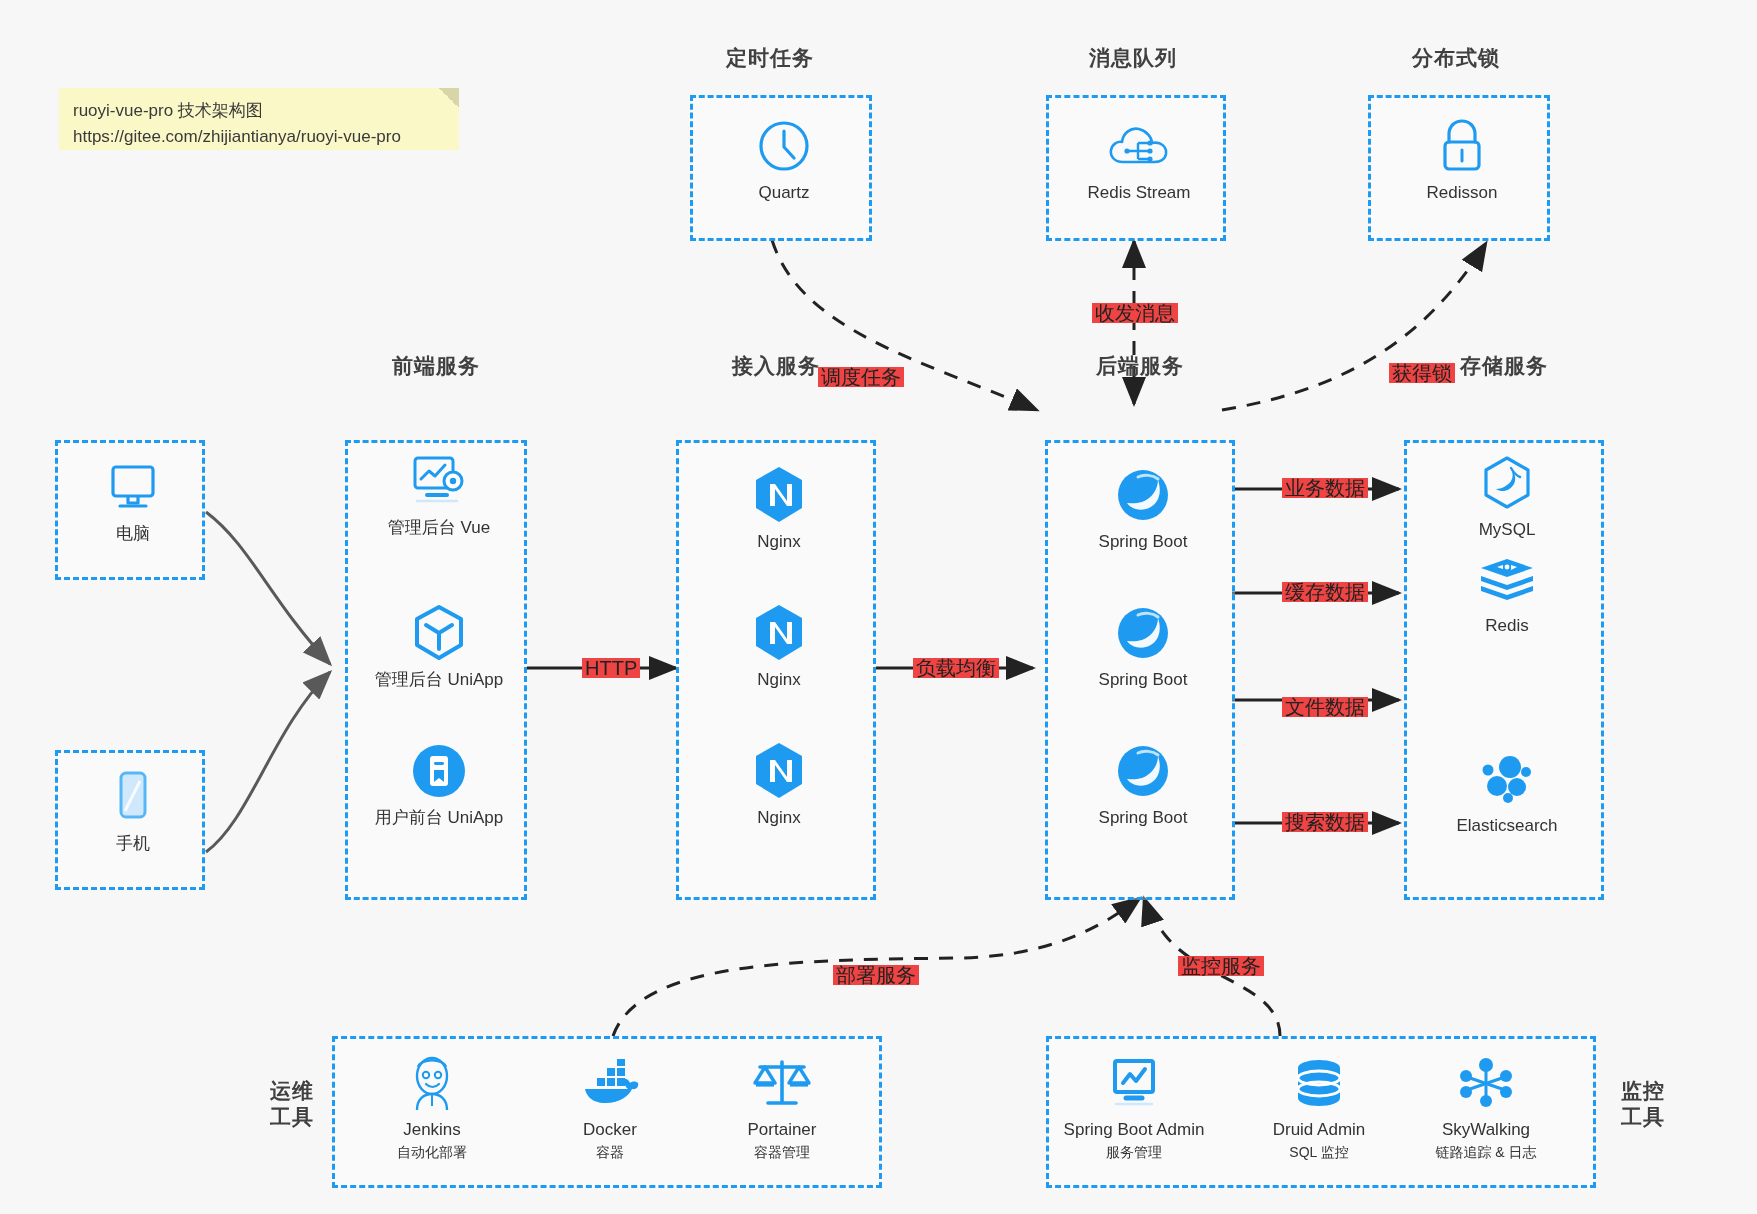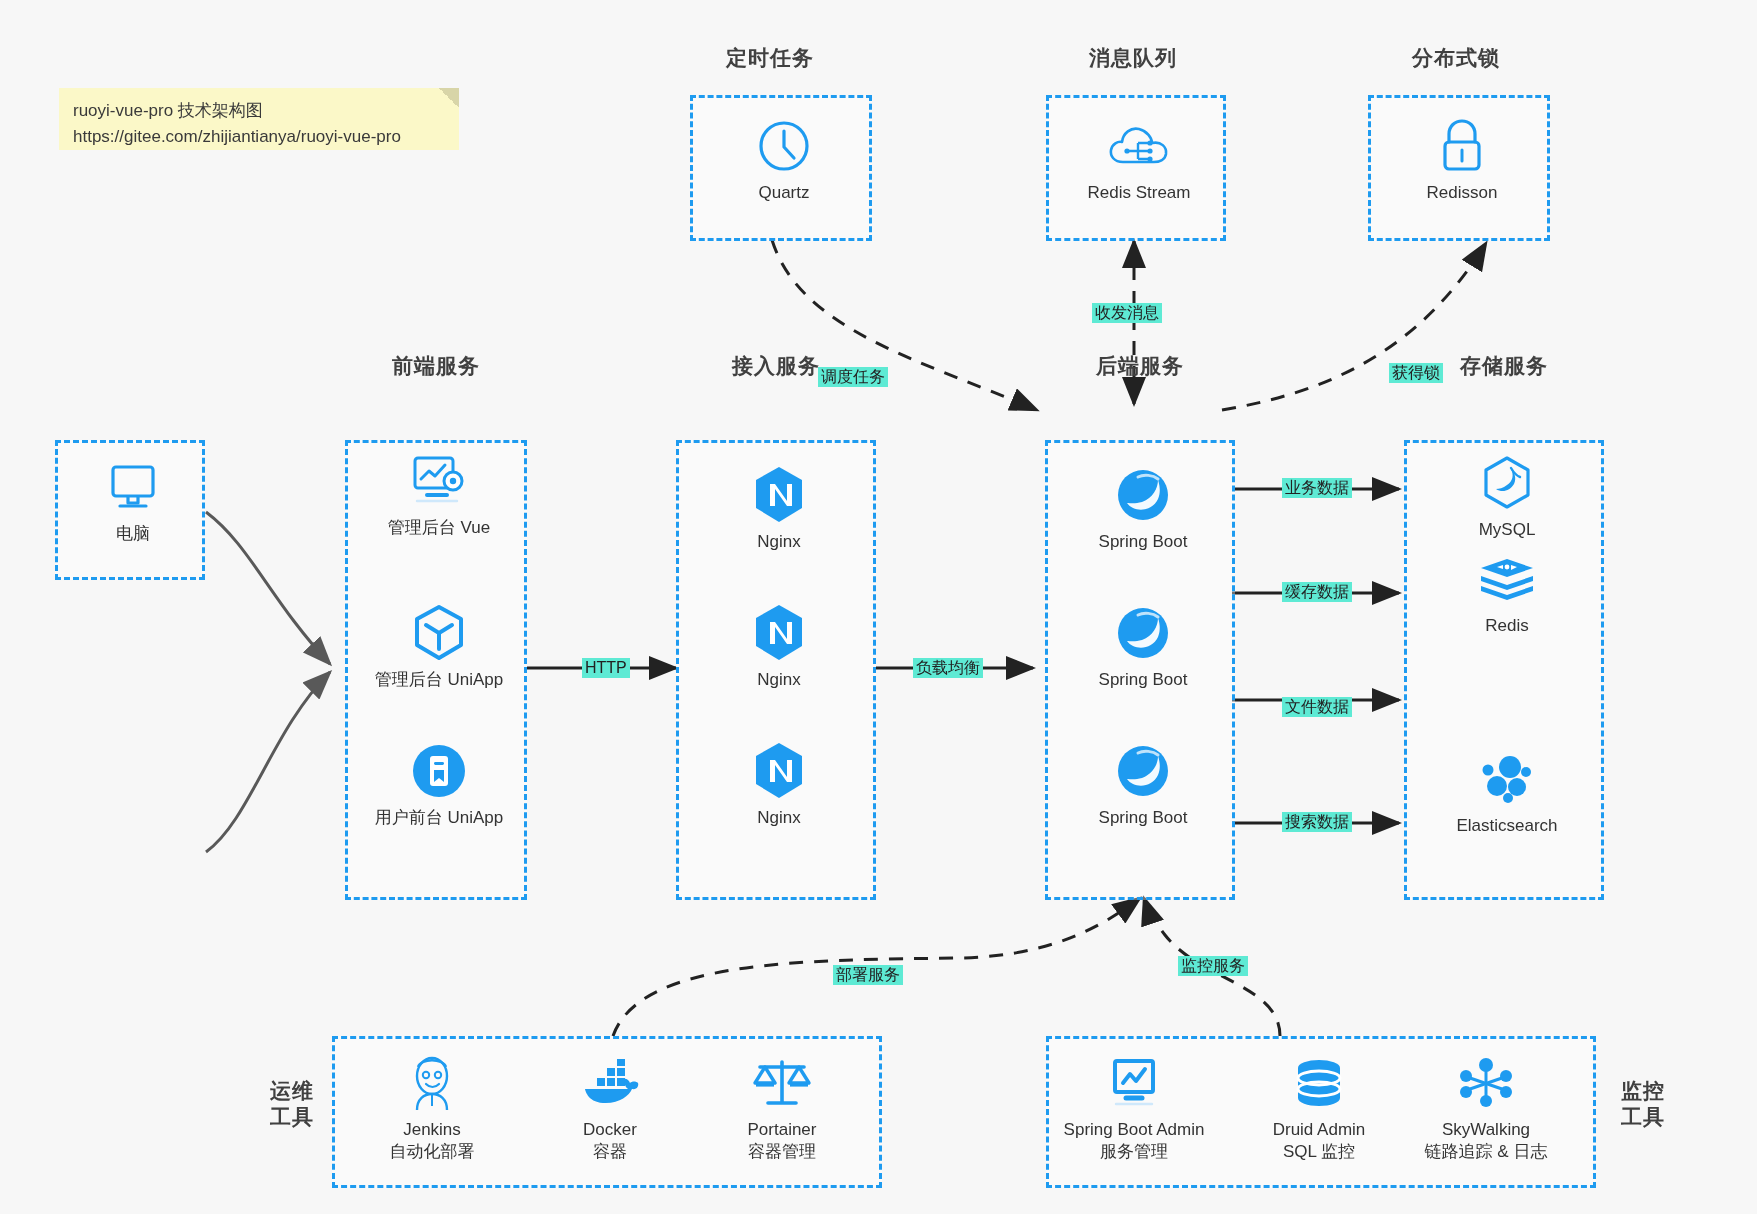--- a/index.html
+++ b/index.html
@@ -33,25 +33,25 @@
   .grp-title{
     position:absolute;color:#404040;font-weight:bold;font-size:21px;
     letter-spacing:1px;white-space:nowrap;text-align:center;
   }
   .grp-title.side{line-height:26px;}
 
   
   .node{position:absolute;text-align:center;width:150px;}
   .node .ico{height:60px;display:flex;align-items:center;justify-content:center;}
   .node .lbl{font-size:17px;color:#333;line-height:22px;margin-top:6px;white-space:nowrap;}
-  .node .sub{font-size:17px;color:#333;line-height:22px;white-space:nowrap;}
+  .node .sub{font-size:14px;color:#333;line-height:22px;white-space:nowrap;}
 
   
   .elabel{
-    position:absolute;font-size:16px;color:#222;background:#5eead4;
+    position:absolute;font-size:20px;color:#222;background:#ef4444;
     padding:0 3px;white-space:nowrap;line-height:20px;
   }
 </style>
 </head>
 <body>
 
 <div id="canvas">
 
   <div class="note">
     <div class="fold"></div>
@@ -157,20 +157,31 @@
         <svg width="56" height="52" viewBox="0 0 56 52">
           <rect x="8" y="6" width="40" height="29" rx="3" fill="none" stroke="#1E9BF0" stroke-width="3.2"></rect>
           <path d="M23 35 L23 42 L33 42 L33 35" fill="none" stroke="#1E9BF0" stroke-width="3.2" stroke-linejoin="round"></path>
           <line x1="15" y1="45" x2="41" y2="45" stroke="#1E9BF0" stroke-width="3.2" stroke-linecap="round"></line>
         </svg>
       </div>
       <div class="lbl">电脑</div>
     </div>
   </div>
 
+  <div class="group" style="left:55px;top:750px;width:150px;height:140px;">
+    <div class="node" style="left:0px;top:14px;">
+      <div class="ico">
+        <svg width="40" height="56" viewBox="0 0 40 56">
+          <rect x="8" y="4" width="24" height="44" rx="5" fill="#cfe8fb" stroke="#56b7f5" stroke-width="3"></rect>
+          <path d="M12 42 L27 12" stroke="#ffffff" stroke-width="3" opacity="0.85"></path>
+        </svg>
+      </div>
+      <div class="lbl">手机</div>
+    </div>
+  </div>
 
   <div class="grp-title" style="left:345px;top:352px;width:182px;">前端服务</div>
   <div class="group" style="left:345px;top:440px;width:182px;height:460px;">
     <div class="node" style="left:16px;top:8px;">
       <div class="ico">
         <svg width="60" height="56" viewBox="0 0 60 56">
           <rect x="6" y="5" width="38" height="30" rx="3" fill="none" stroke="#1E9BF0" stroke-width="3"></rect>
           <path d="M12 26 L20 18 L26 23 L36 12" fill="none" stroke="#1E9BF0" stroke-width="3" stroke-linecap="round" stroke-linejoin="round"></path>
           <circle cx="44" cy="28" r="9" fill="#ffffff" stroke="#1E9BF0" stroke-width="3"></circle>
           <circle cx="44" cy="28" r="3.2" fill="#1E9BF0"></circle>

